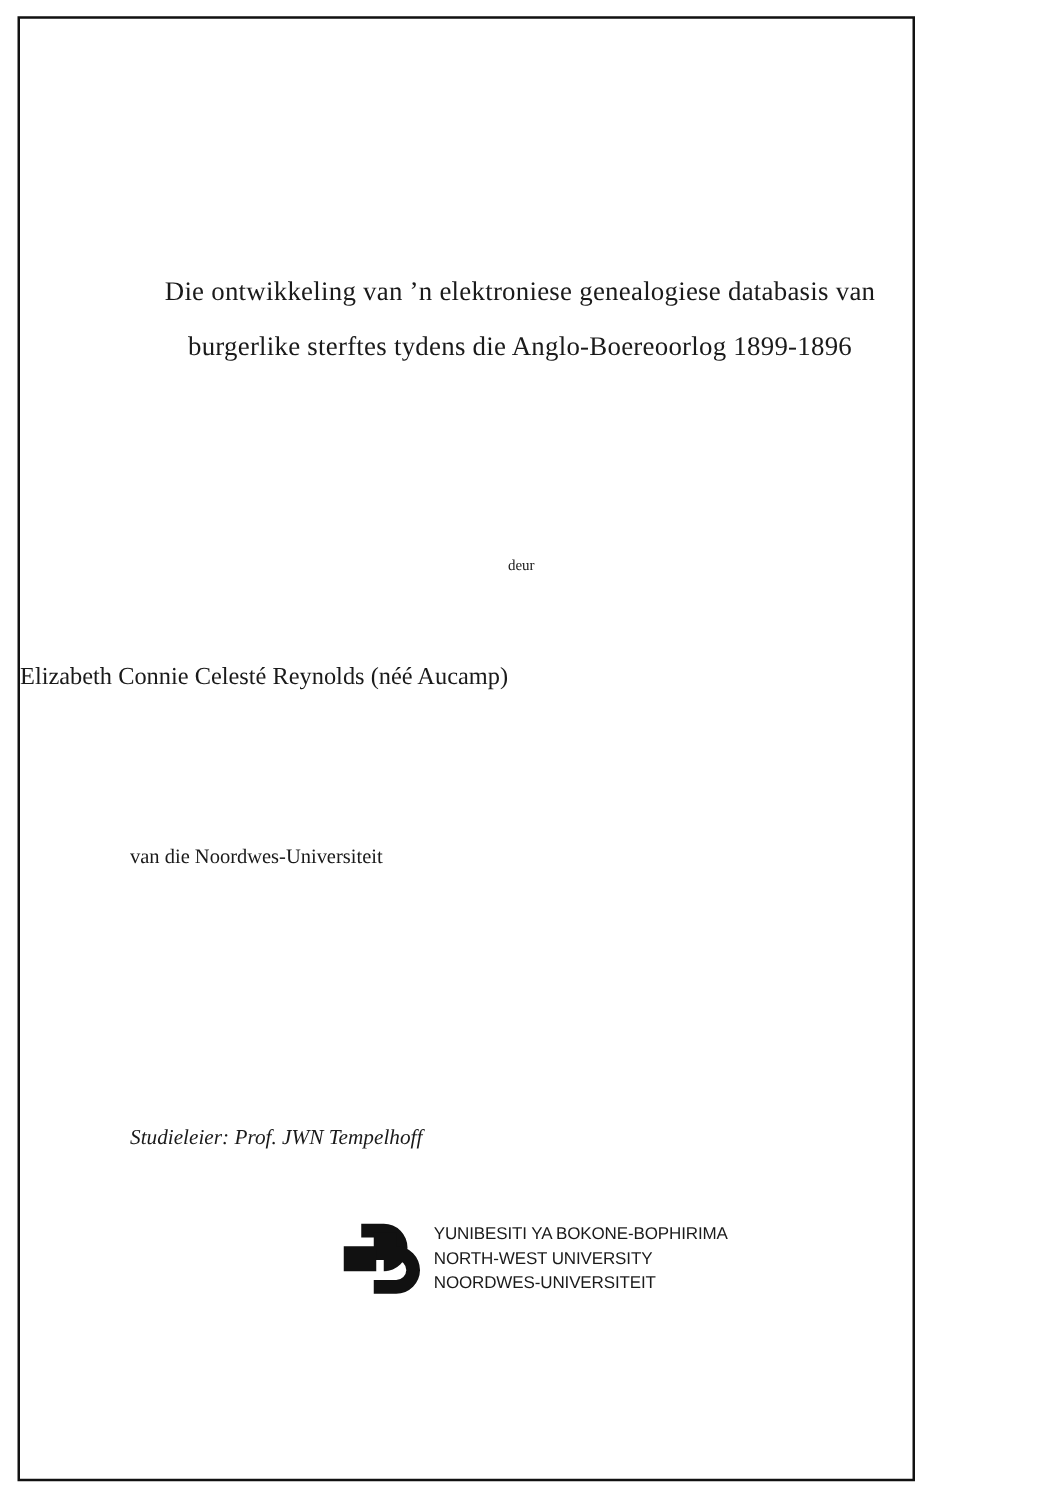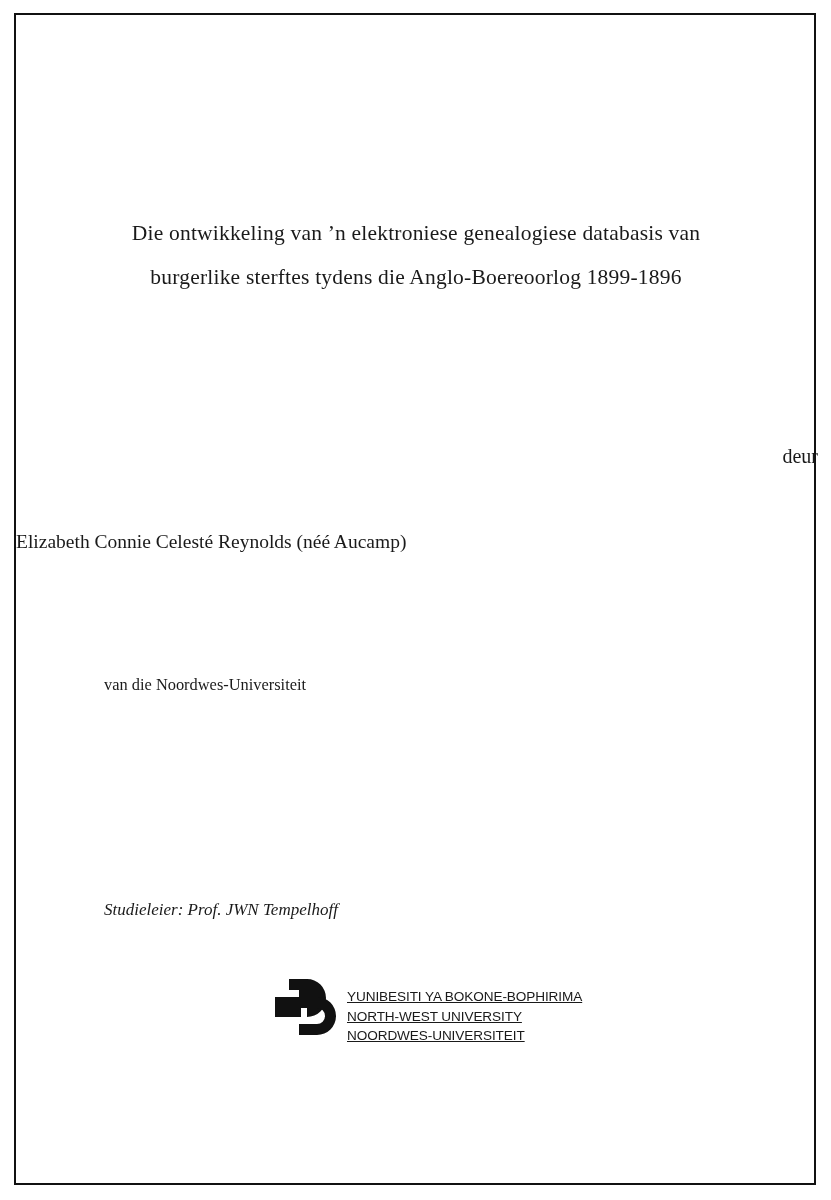--- a/index.html
+++ b/index.html
@@ -12,21 +12,21 @@
     height: 1200px;
     font-family: "Liberation Serif", serif;
     color: #1a1a1a;
     overflow: hidden;
   }
 
   .page-frame {
     position: absolute;
     left: 14px;
     top: 13px;
-    width: 802px;
+    width: 718px;
     height: 1172px;
     border: 2px solid #111111;
     box-sizing: border-box;
     background: #ffffff;
   }
 
   .page-inner {
     position: absolute;
     left: 0;
     top: 0;
@@ -46,22 +46,22 @@
     line-height: 44px;
     letter-spacing: 0.2px;
     white-space: nowrap;
   }
 
   .deur {
     position: absolute;
     left: 0;
     top: 430px;
     width: 802px;
-    text-align: right;
-    font-size: 20px;
+    text-align: center;
+    font-size: 12px;
   }
 
   .author {
     position: absolute;
     left: 0;
     top: 516px;
     width: 802px;
     text-align: left;
     font-size: 19.5px;
   }
@@ -115,27 +115,26 @@
   .logo-mark {
     position: absolute;
     left: 0;
     top: 0;
     width: 72px;
     height: 62px;
   }
   .logo-text {
     position: absolute;
     left: 80px;
-    top: 11px;
+    top: 1px;
     font-family: "Liberation Sans", sans-serif;
     font-size: 13.6px;
     line-height: 19.5px;
     letter-spacing: -0.1px;
     white-space: nowrap;
-    text-decoration: underline;
   }
 </style>
 </head>
 <body>
 
 <div class="page-frame">
   <div class="page-inner">
 
     <div class="title-block">
       <div class="title-line">Die ontwikkeling van ’n elektroniese genealogiese databasis van</div>

